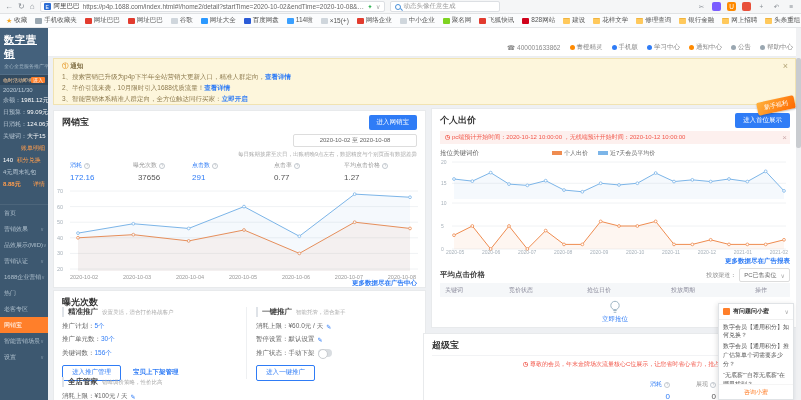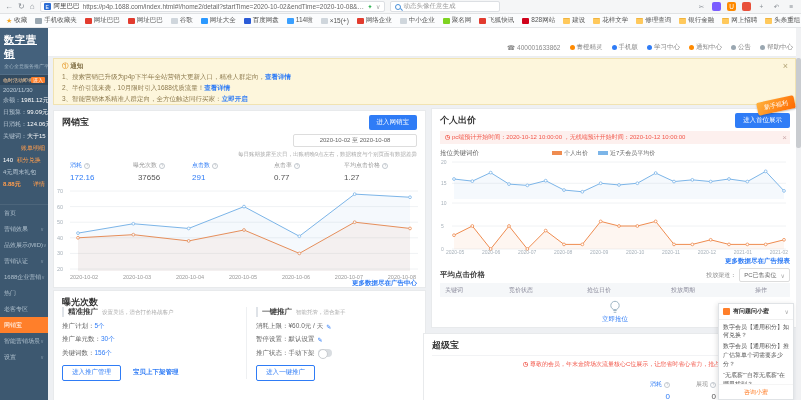--- a/index.html
+++ b/index.html
@@ -474,20 +474,33 @@
               <span>默认设置</span>
               <span class="edit">✎</span>
             </div>
             <div class="q-row">
               <span>推广状态：</span>
               <span>手动下架</span>
               <span class="toggle"></span>
             </div>
           </div>
         <div><span class="btn-outline">进入一键推广</span></div>
+      </div>
+      <div id="q-store">
+        <div class="sec-head">
+          <span class="sec-title">全店管家</span>
+          <span class="sec-desc">错峰调价策略，性价比高</span>
+        </div>
+        <div id="q-store-rows">
+            <div class="q-row">
+              <span>消耗上限：</span>
+              <span>¥100元 / 天</span>
+              <span class="edit">✎</span>
+            </div>
+          </div>
       </div>
     </div>
 
     <div class="card" id="card-swzs">
       <div class="card-title">个人出价</div>
       <div class="btn-solid">进入首位展示</div>
       <div id="swzs-alert"><span style="font-weight:bold;">◷</span> <span>pc端预计开始时间：2020-10-12 10:00:00 ，无线端预计开始时间：2020-10-12 10:00:00</span></div>
       <span id="swzs-alert-close">×</span>
       <div id="swzs-label">抢位关键词价</div>
       <div id="swzs-legend">

